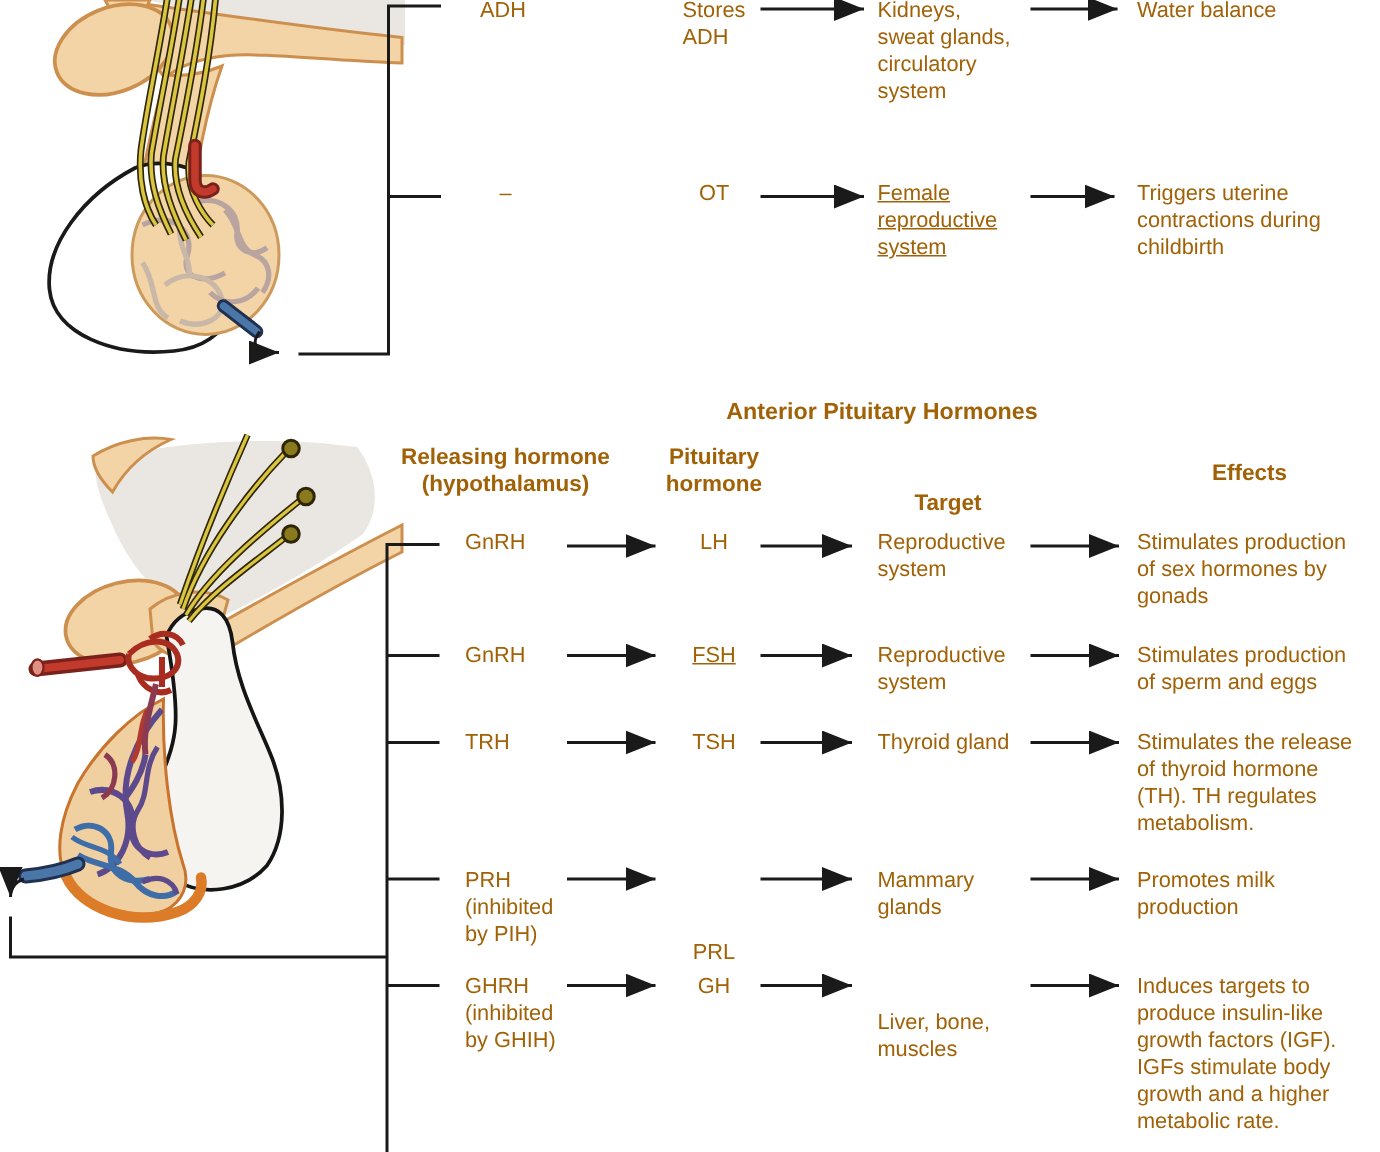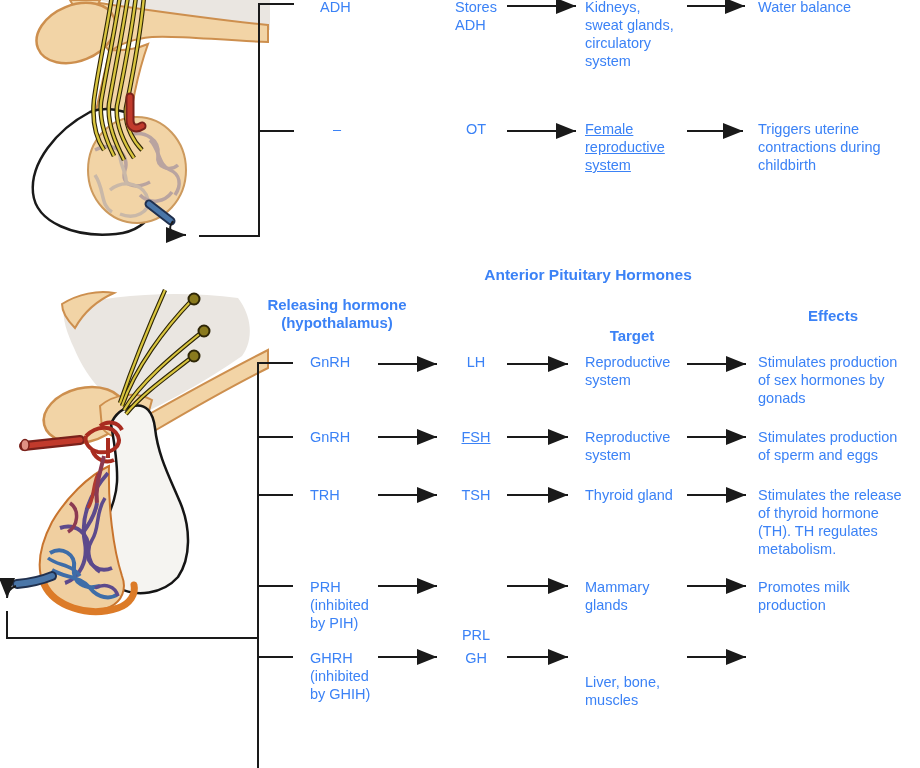--- a/index.html
+++ b/index.html
@@ -1,17 +1,17 @@
 <!DOCTYPE html>
 <html><head>
 <meta charset="utf-8">
 <style>
   html,body{margin:0;padding:0;background:#fff;}
   #stage{position:relative;width:920px;height:768px;background:#ffffff;overflow:hidden;
-         font-family:"Liberation Sans",sans-serif;color:#3b82f6;}
+         font-family:"Liberation Sans",sans-serif;color:#a16207;}
   .cell{position:absolute;font-size:14.5px;line-height:18px;white-space:pre;}
   .hdr{position:absolute;font-size:15px;line-height:18px;font-weight:bold;text-align:center;white-space:pre;}
   .title{position:absolute;font-size:15.5px;font-weight:bold;text-align:center;white-space:pre;}
   .ctr{text-align:center;}
   svg{position:absolute;left:0;top:0;}
   #overlay{z-index:3;}
   #illusA{z-index:1;}
   #illusB{z-index:1;top:288px;}
   .txt{z-index:4;}
 </style>
@@ -189,20 +189,22 @@
   <div class="cell txt" style="left:585px;top:120px;text-decoration:underline;">Female
 reproductive
 system</div>
   <div class="cell txt" style="left:758px;top:120px;">Triggers uterine
 contractions during
 childbirth</div>
 
   <div class="title txt" style="left:400px;top:266px;width:376px;">Anterior Pituitary Hormones</div>
   <div class="hdr txt" style="left:247px;top:296px;width:180px;">Releasing hormone
 (hypothalamus)</div>
+  <div class="hdr txt" style="left:427px;top:296px;width:98px;">Pituitary
+hormone</div>
   <div class="hdr txt" style="left:577px;top:307px;width:110px;margin-top:20px;">Target</div>
   <div class="hdr txt" style="left:778px;top:307px;width:110px;">Effects</div>
 
   <div class="cell txt" style="left:310px;top:353px;">GnRH</div>
   <div class="cell txt ctr" style="left:428px;top:353px;width:96px;">LH</div>
   <div class="cell txt" style="left:585px;top:353px;">Reproductive
 system</div>
   <div class="cell txt" style="left:758px;top:353px;">Stimulates production
 of sex hormones by
 gonads</div>
@@ -230,14 +232,20 @@
 glands</div>
   <div class="cell txt" style="left:758px;top:578px;">Promotes milk
 production</div>
 
   <div class="cell txt" style="left:310px;top:649px;">GHRH
 (inhibited
 by GHIH)</div>
   <div class="cell txt ctr" style="left:428px;top:649px;width:96px;">GH</div>
   <div class="cell txt" style="left:585px;top:649px;margin-top:24px;">Liver, bone,
 muscles</div>
+  <div class="cell txt" style="left:758px;top:649px;">Induces targets to
+produce insulin-like
+growth factors (IGF).
+IGFs stimulate body
+growth and a higher
+metabolic rate.</div>
 
 </div>
 
 </body></html>

